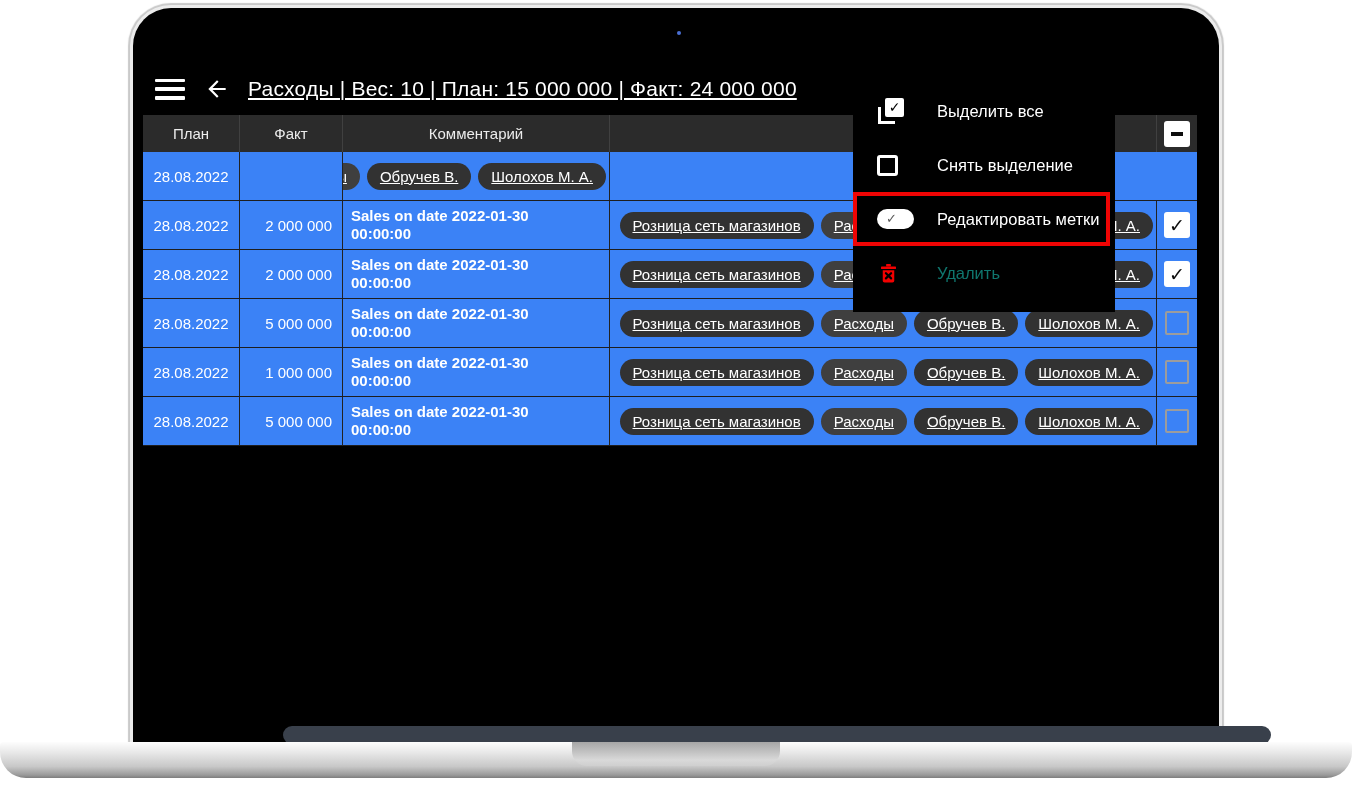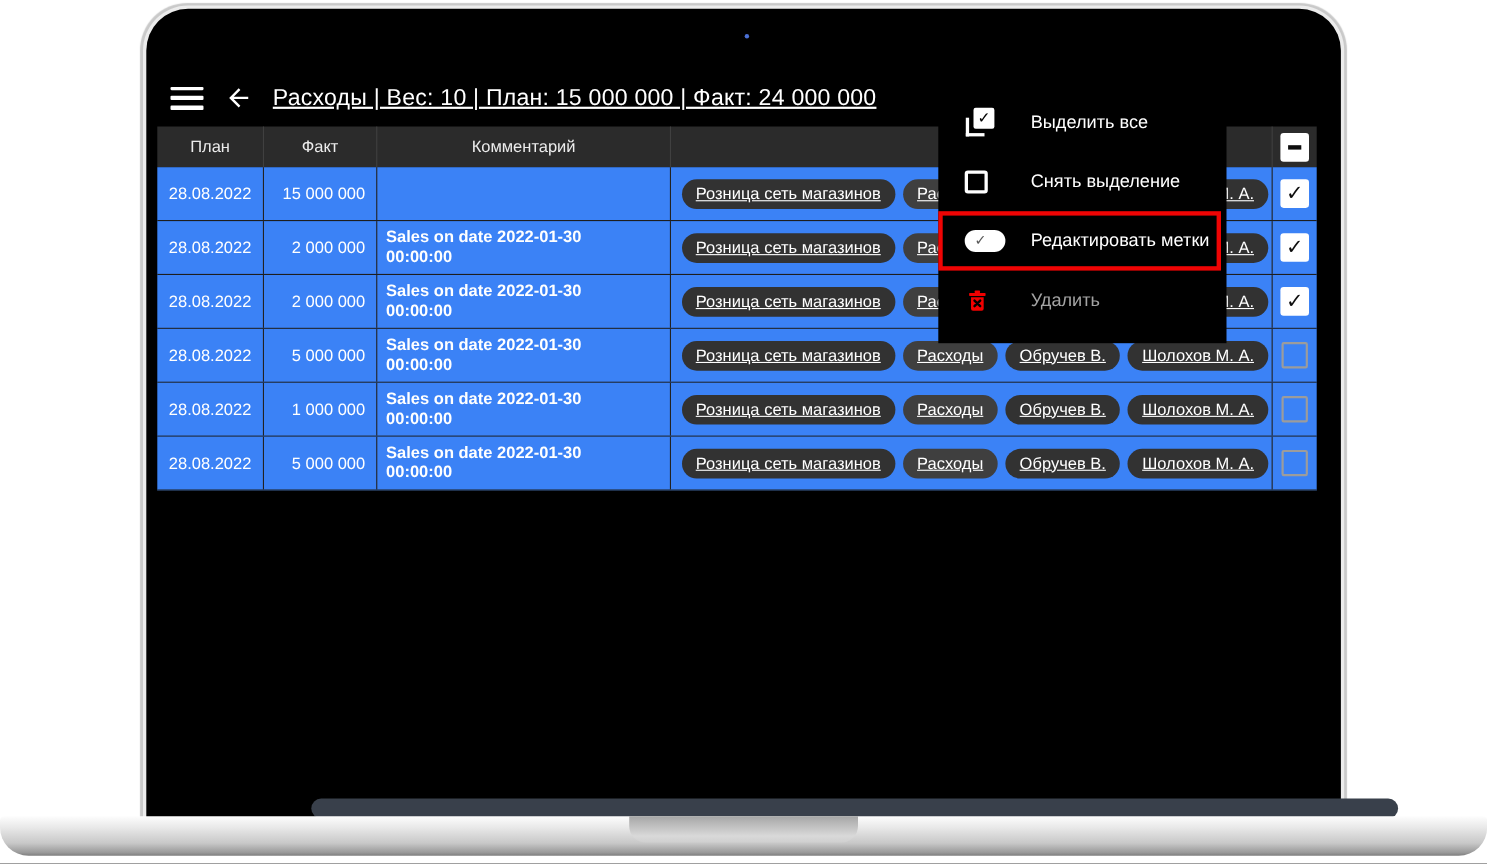--- a/index.html
+++ b/index.html
@@ -58,21 +58,21 @@
   .cb.unchecked { width:24px; height:24px; border:2px solid #9c9c9c; border-radius:2px; cursor:pointer; }
   .cb.indet { width:26px; height:26px; background:#fff; border-radius:3px; position:relative; cursor:pointer; }
   .cb.indet::after { content:""; position:absolute; left:7px; top:11px; width:12px; height:4px; background:#0d0d0d; }
 
   
   .menu { position:absolute; left:720px; top:76px; width:262px; background:#000; padding:0 5px 12px 0; z-index:6; }
   .menu-item { height:54px; display:flex; align-items:center; padding-left:24px; cursor:pointer; }
   .menu-item .mi-icon { width:38px; display:flex; align-items:center; }
   .menu-item .mi-label { margin-left:22px; color:#fff; font-size:16.5px; white-space:nowrap; }
   .menu-item.highlighted { border:4px solid #ef0404; padding-left:20px; }
-  .menu-item.danger .mi-label { color:#a3a3a3; }
+  .menu-item.danger .mi-label { color:#0f766e; }
 
   
   .ic-selall { position:relative; width:27px; height:27px; }
   .ic-selall .sq { position:absolute; top:0; right:0; width:19px; height:19px; background:#fff; border-radius:2px; display:flex; align-items:center; justify-content:center; }
   .ic-selall .sq::after { content:"\2713"; color:#000; font-size:14px; font-weight:bold; }
   .ic-selall .br { position:absolute; left:1px; bottom:1px; width:17px; height:17px; border-left:3px solid #fff; border-bottom:3px solid #fff; }
   .ic-desel { width:21px; height:21px; border:3px solid #fff; border-radius:3px; }
   .ic-toggle { width:37px; height:20px; background:#fff; border-radius:10px; position:relative; }
   .ic-toggle::after { content:"\2713"; position:absolute; left:9px; top:50%; transform:translateY(-54%); color:#5a5a5a; font-size:13px; font-weight:bold; }
 </style>
@@ -104,21 +104,20 @@
         <div class="th">Факт</div>
         <div class="th">Комментарий</div>
         <div class="th"></div>
         <div class="th">
           <span class="cb indet"></span>
         </div>
       </div>
       <div>
   <div class="tr">
     <div class="td date">28.08.2022</div>
-    <div class="td fact">15 000 000</div>
     <div class="td comment"></div>
     <div class="td tags">
               <span class="chip">Розница сеть магазинов</span>
               <span class="chip light">Расходы</span>
               <span class="chip">Обручев В.</span>
               <span class="chip">Шолохов М. А.</span>
             </div>
     <div class="td check">
       <span class="cb checked"></span>
     </div>

